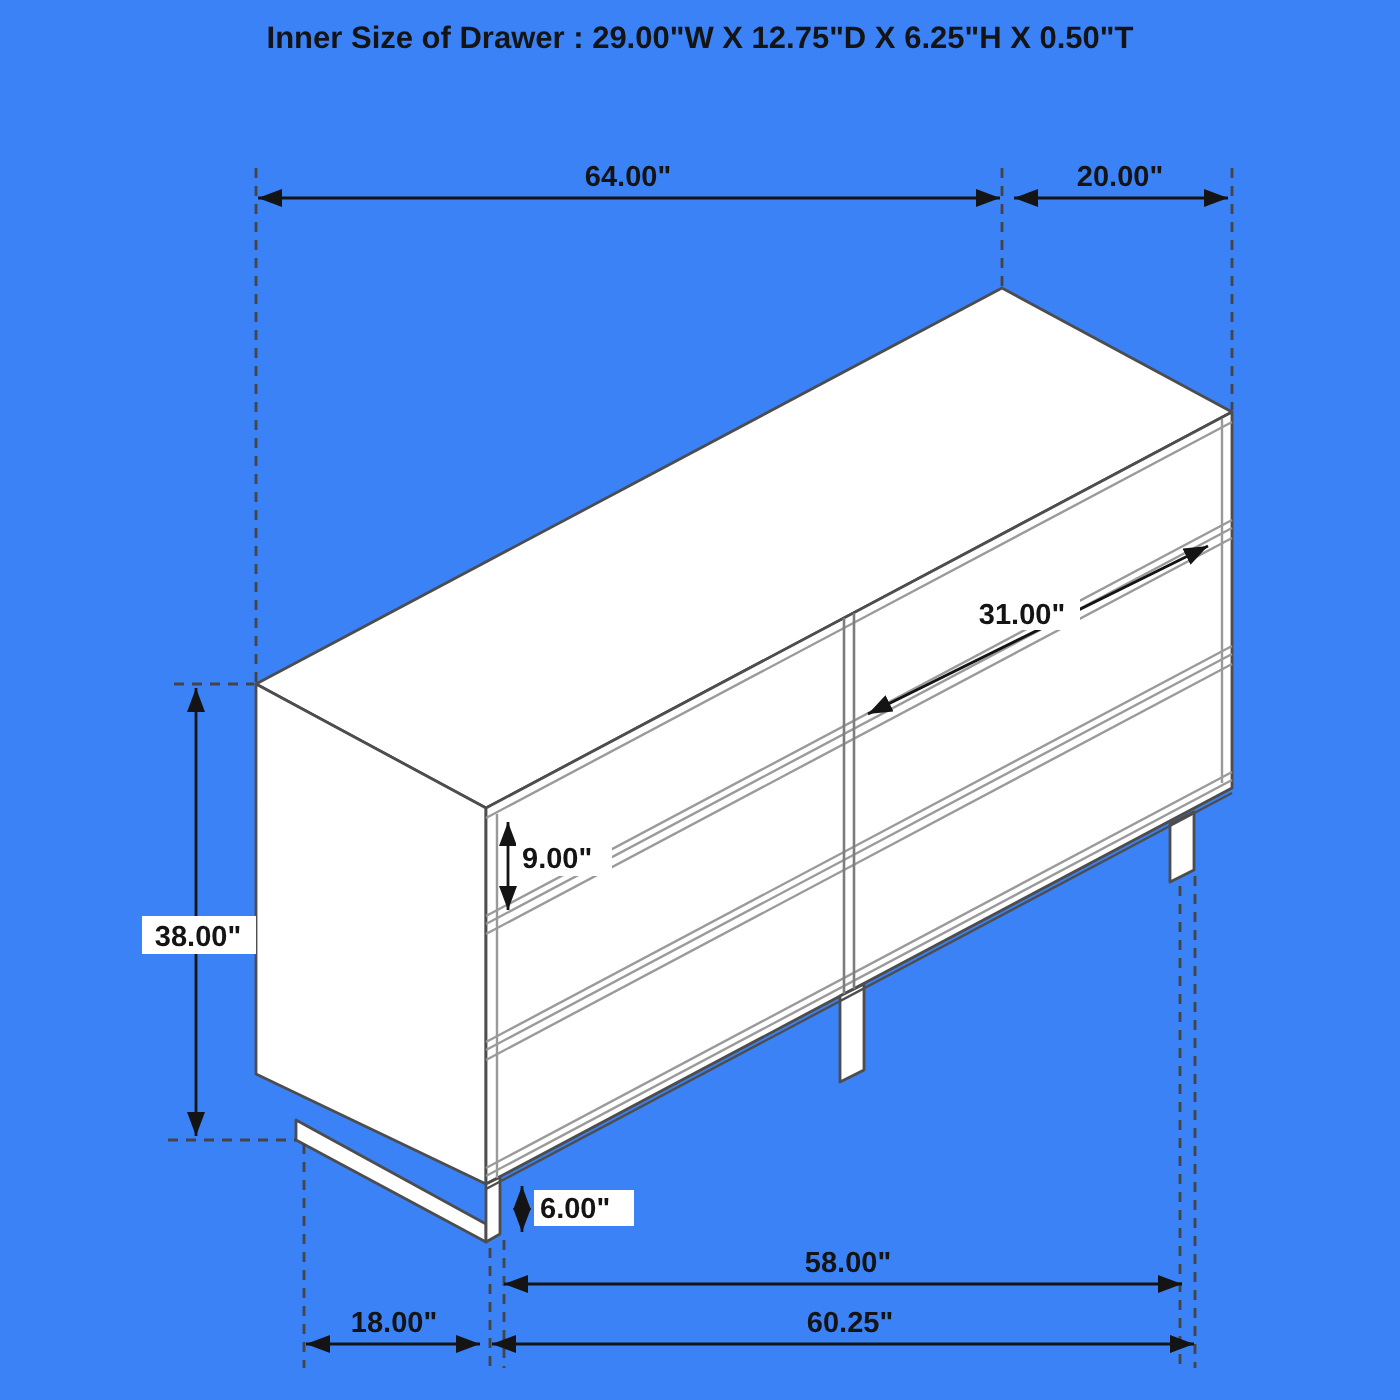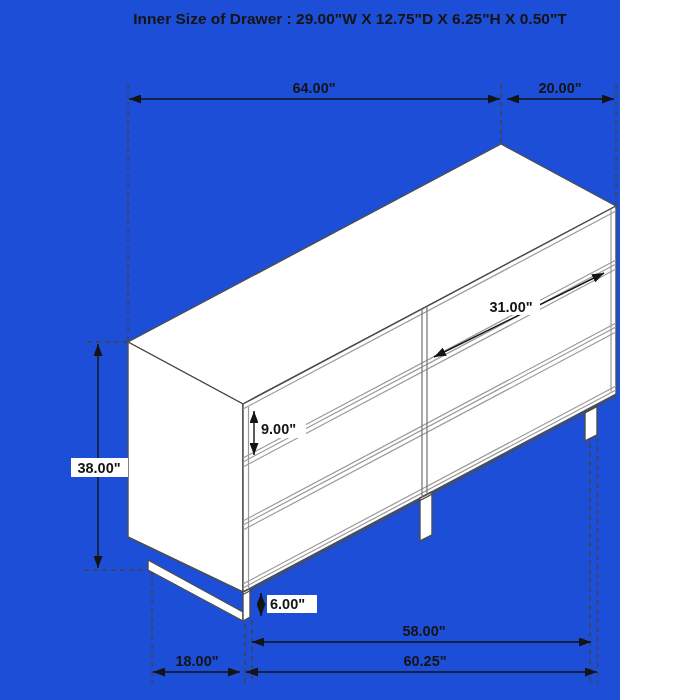--- a/index.html
+++ b/index.html
@@ -1,16 +1,16 @@
 <!DOCTYPE html>
 <html><head>
 <meta charset="utf-8">
 <style>
   html,body{margin:0;padding:0;background:#ffffff;}
-  .page{width:620px;height:700px;position:relative;background:#1d4ed8;overflow:hidden;}
+  .page{width:700px;height:700px;position:relative;background:#3b82f6;overflow:hidden;}
   svg{display:block;}
   .lbl{
     font-family:"Liberation Sans", sans-serif;
     font-weight:bold;
     font-size:14.5px;
     fill:#141414;
   }
   .title-lbl{
     font-family:"Liberation Sans", sans-serif;
     font-weight:bold;

